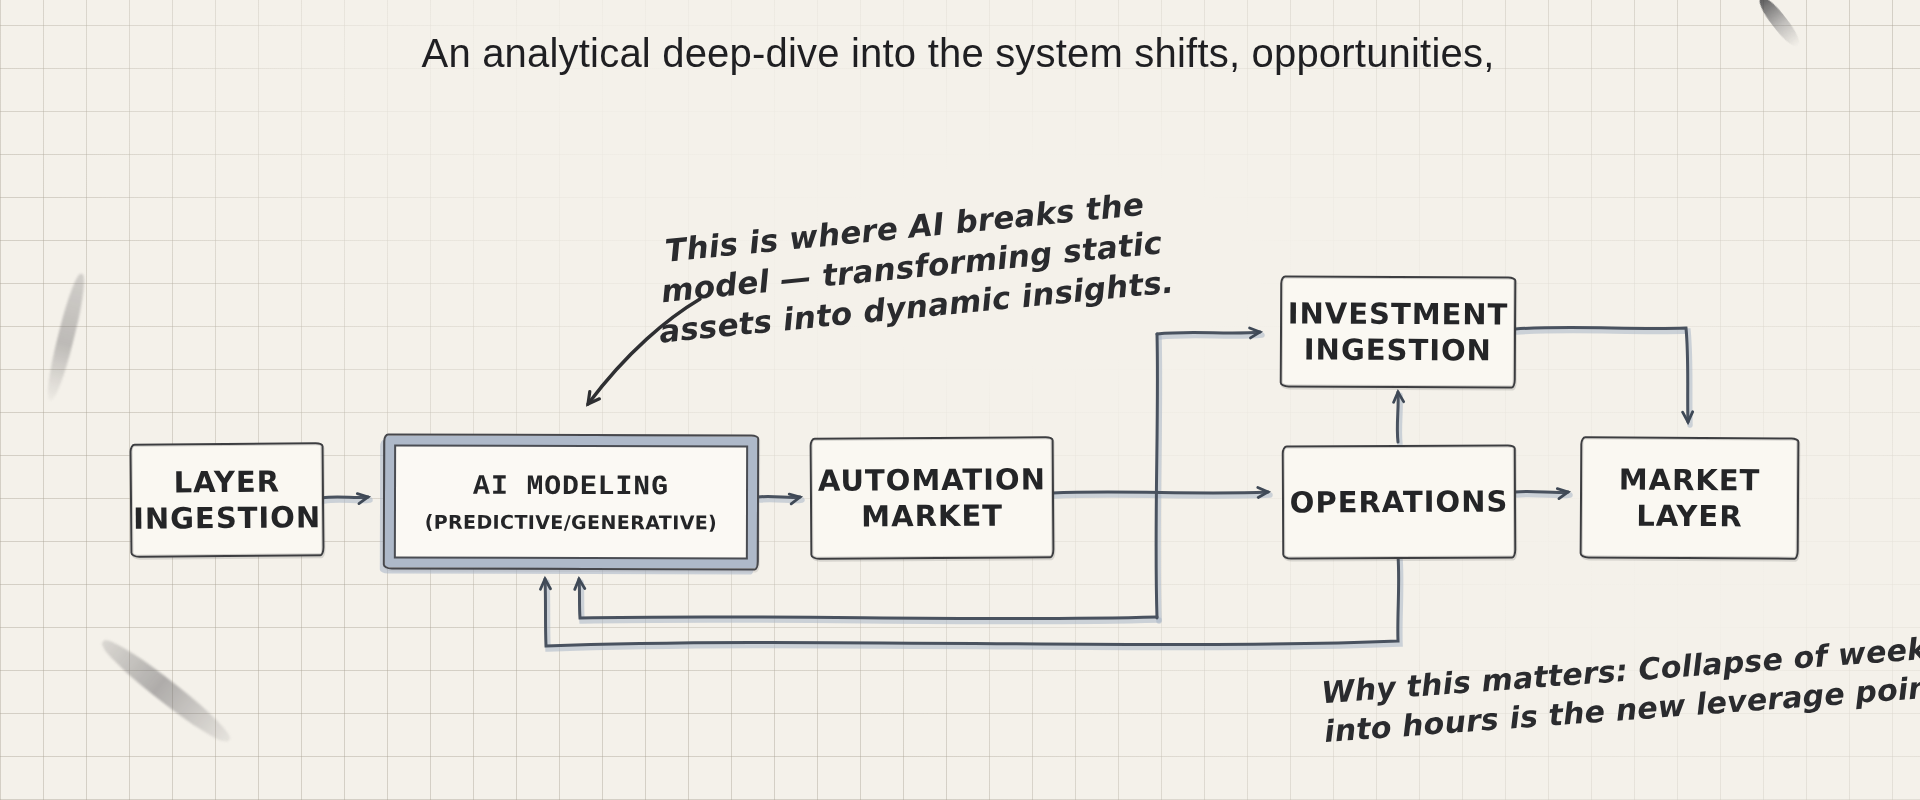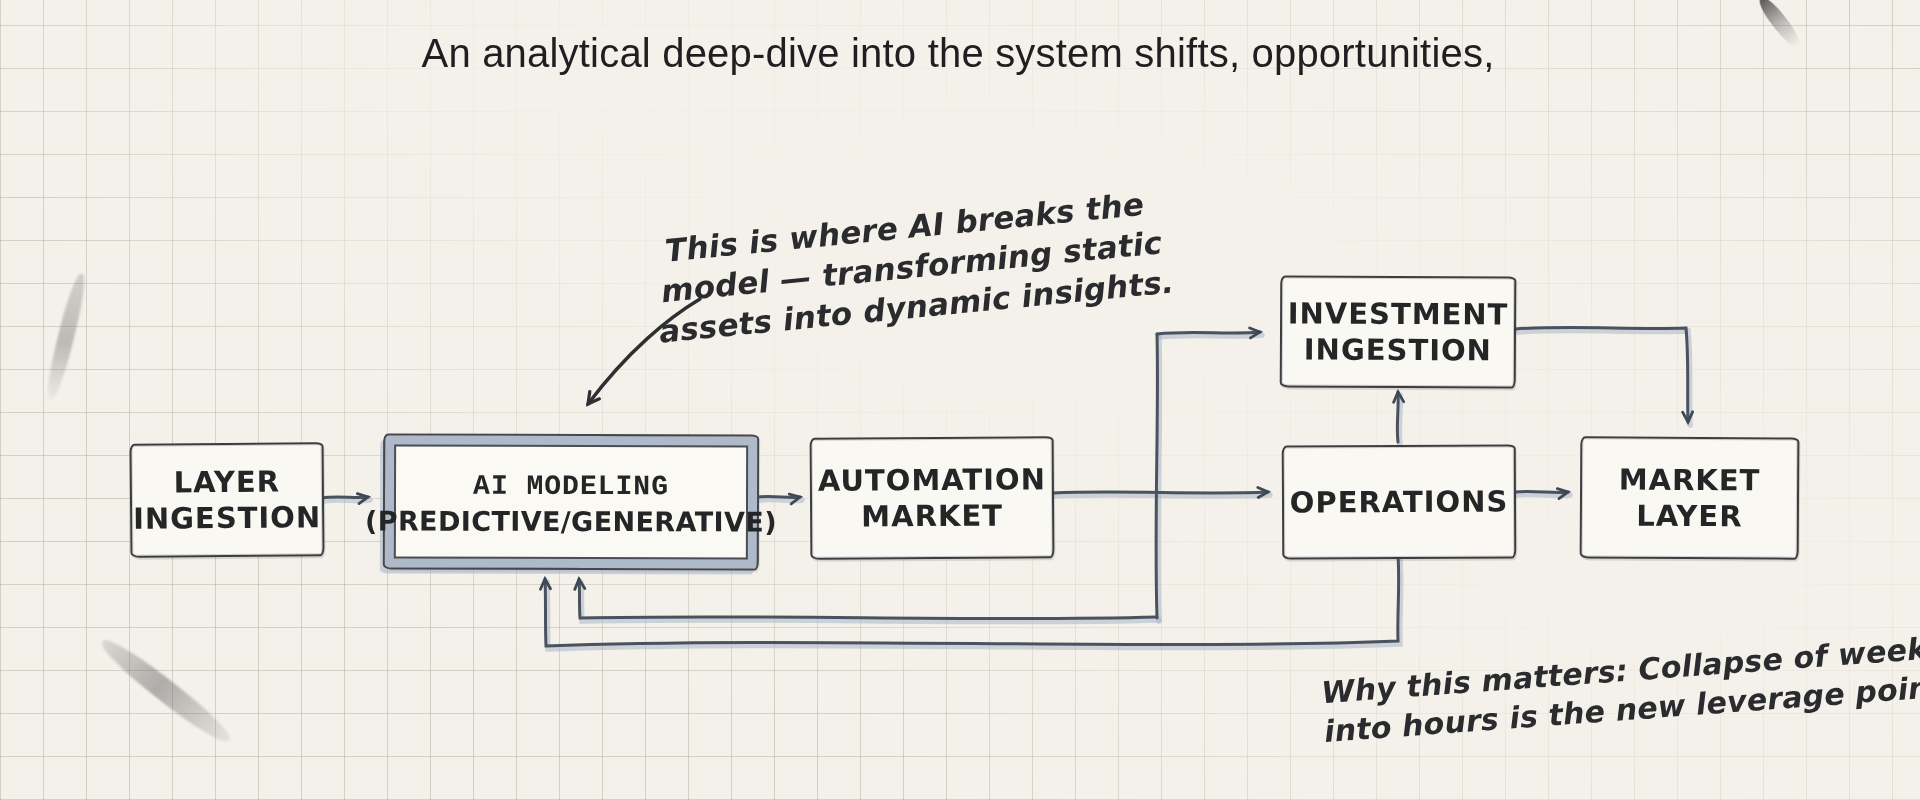--- a/index.html
+++ b/index.html
@@ -74,21 +74,21 @@
   .node-data-ingestion   {left:130px;top:443px;width:190px;height:110px;transform:rotate(-.5deg);}
   .node-ai-modeling      {left:383px;top:434px;width:372px;height:132px;transform:rotate(.15deg);
     background:#fbf9f4;border-color:#46474c;
     box-shadow:
       inset 0 0 0 9px  #aeb9c9,
       inset 0 0 0 11px #4a4d53,
       -4px 5px 0 -1px rgba(165,178,198,.55),
       1px 2px 0 rgba(70,70,70,.12);
   }
   .node-ai-modeling .line-1{font-size:28px;line-height:40px;font-family:Liberation Mono, monospace;}
-  .node-ai-modeling .line-2{font-size:27px;line-height:30px;letter-spacing:.4px;}
+  .node-ai-modeling .line-2{font-size:19px;line-height:30px;letter-spacing:.4px;}
   .node-automation-layer    {left:810px;top:437px;width:240px;height:118px;transform:rotate(-.4deg);}
   .node-investment-analysis {left:1280px;top:276px;width:232px;height:108px;transform:rotate(.3deg);}
   .node-property-operations {left:1282px;top:445px;width:230px;height:110px;transform:rotate(-.3deg);}
   .node-market-impact       {left:1580px;top:437px;width:215px;height:118px;transform:rotate(.35deg);}
 
   
   .hand{
     position:absolute;z-index:5;color:#2a2b2e;
     font:italic 700 31px/40px "DejaVu Sans",sans-serif;
     letter-spacing:.2px;white-space:nowrap;

